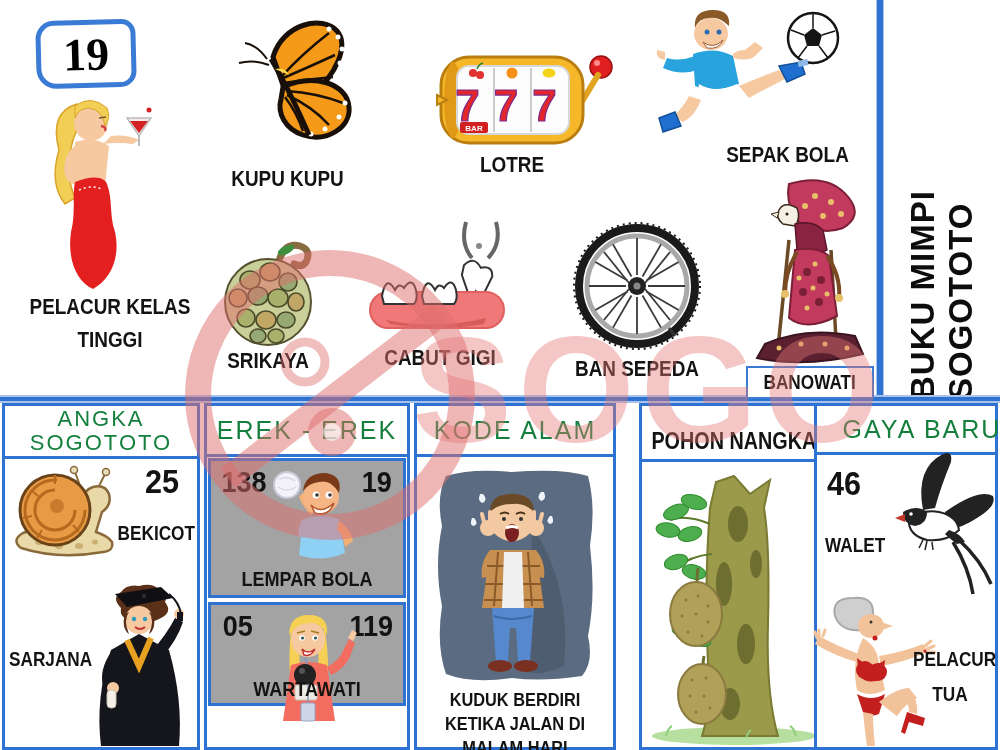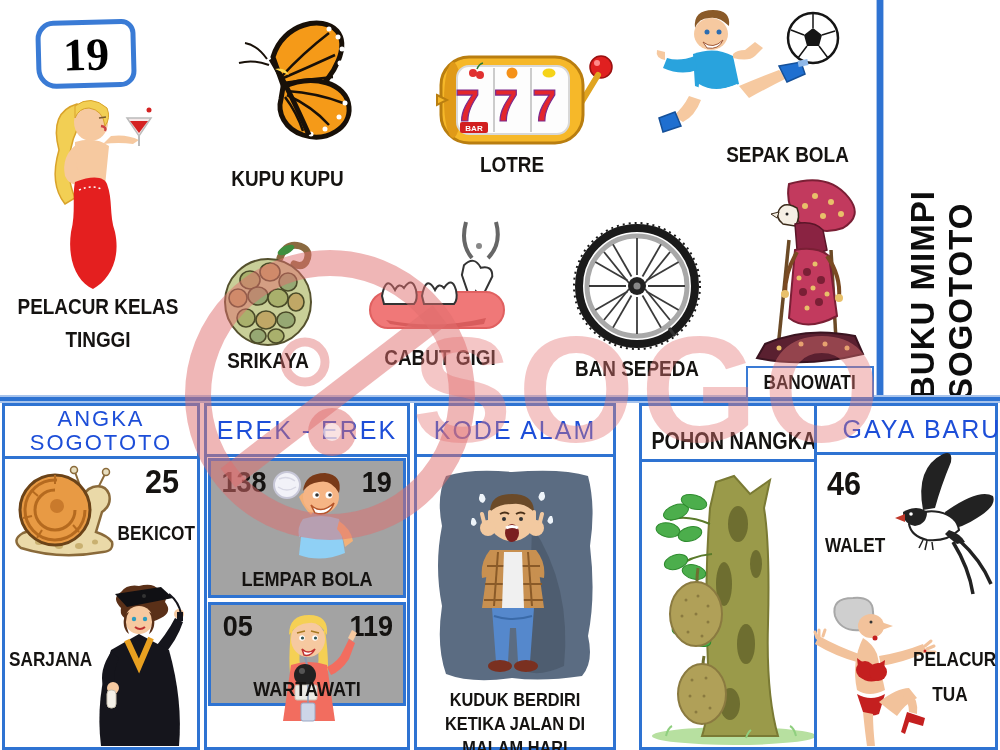--- a/index.html
+++ b/index.html
@@ -1,20 +1,20 @@
 <!DOCTYPE html>
 <html><head>
 <meta charset="utf-8">
 <style>
   html,body{margin:0;padding:0;background:#e9e9e9;font-family:"Liberation Sans",sans-serif;}
   #canvas{position:relative;width:1000px;height:750px;background:#fff;overflow:hidden;outline:1px solid #cfcfcf;margin:0 auto;}
   .abs{position:absolute;}
   .lbl{font-weight:700;color:#151311;text-align:center;transform:scaleX(.86);transform-origin:50% 50%;white-space:nowrap;}
   .num{font-weight:700;color:#151311;transform:scaleX(.9);transform-origin:50% 50%;white-space:nowrap;}
-  .hdr{font-weight:400;color:#1d4ed8;text-align:center;letter-spacing:2px;white-space:nowrap;}
+  .hdr{font-weight:400;color:#15803d;text-align:center;letter-spacing:2px;white-space:nowrap;}
   .colbox{position:absolute;top:403px;height:347px;border:3px solid #2e73d2;box-sizing:border-box;background:#fff;}
   .colhdr{border-bottom:3px solid #2e73d2;display:flex;align-items:center;justify-content:center;flex-direction:column;}
   .subbox{position:absolute;left:1px;right:1px;border:3px solid #2e73d2;box-sizing:border-box;background:#a3a3a3;}
   .badge{display:flex;align-items:center;justify-content:center;border:5px solid #3a7bd5;border-radius:18px 14px 16px 20px;
          font-family:"Liberation Serif",serif;font-weight:700;background:#fff;transform:rotate(-1.5deg);}
   .vline{background:#2e73d2;border-left:1px solid #a8c4ec;border-right:1px solid #a8c4ec;}
   .hline{background:#2e73d2;border-top:2px solid #a8c4ec;border-bottom:2px solid #a8c4ec;box-sizing:border-box;}
   .sidebar-text{writing-mode:vertical-rl;transform:rotate(180deg);font-weight:700;font-size:33px;letter-spacing:1px;color:#0d0d0d;}
   .wm{pointer-events:none;z-index:40;}
   svg{display:block;}
@@ -37,21 +37,21 @@
     <path d="M88,52 Q104,50 118,52 L124,48 Q112,42 96,44 Z" fill="#f6c9a0"></path>
     <polygon points="112,26 136,26 124,44" fill="#f6e9e9" stroke="#bbb" stroke-width="1.5"></polygon>
     <polygon points="115,29 133,29 124,41" fill="#d42222"></polygon>
     <line x1="124" y1="44" x2="124" y2="54" stroke="#bbb" stroke-width="2"></line>
     <circle cx="134" cy="18" r="2.5" fill="#d42222"></circle>
     <path d="M60,50 Q80,44 94,54 L90,94 Q72,88 60,94 Z" fill="#f6c9a0"></path>
     <path d="M62,52 Q46,64 50,84 Q55,95 66,92 L64,80 Q58,70 66,58 Z" fill="#f6c9a0"></path>
     <path d="M60,90 C80,82 90,86 92,92 C98,108 94,122 100,140 C106,168 94,188 78,197 C62,190 52,168 56,140 C61,120 57,104 60,90 Z" fill="#e41f1f"></path>
     <path d="M64,98 Q78,92 88,98" stroke="#ffffff" stroke-width="1.5" stroke-dasharray="2,3" fill="none"></path>
   </svg>
-  <div class="abs" style="left:0px;top:294px;width:196px;">
+  <div class="abs" style="left:12px;top:294px;width:196px;">
     <div class="lbl" style="font-size:22px;">PELACUR KELAS</div>
     <div class="lbl" style="font-size:22px;margin-top:7px;">TINGGI</div>
   </div>
 
   <svg class="abs" style="left:225px;top:15px;" width="138" height="148" viewBox="0 0 138 148">
     <path d="M42,44 Q32,30 20,28" stroke="#181008" stroke-width="2" fill="none"></path>
     <path d="M44,50 Q28,44 14,48" stroke="#181008" stroke-width="2" fill="none"></path>
     <path d="M48,42 C58,8 98,0 112,16 C124,30 112,60 86,80 L58,70 Z" fill="#f59a18" stroke="#181008" stroke-width="5"></path>
     <path d="M58,72 C88,58 122,68 124,92 C126,112 102,128 78,120 C60,114 52,98 56,84 Z" fill="#f59a18" stroke="#181008" stroke-width="5"></path>
     <g stroke="#181008" stroke-width="2.5" fill="none">

